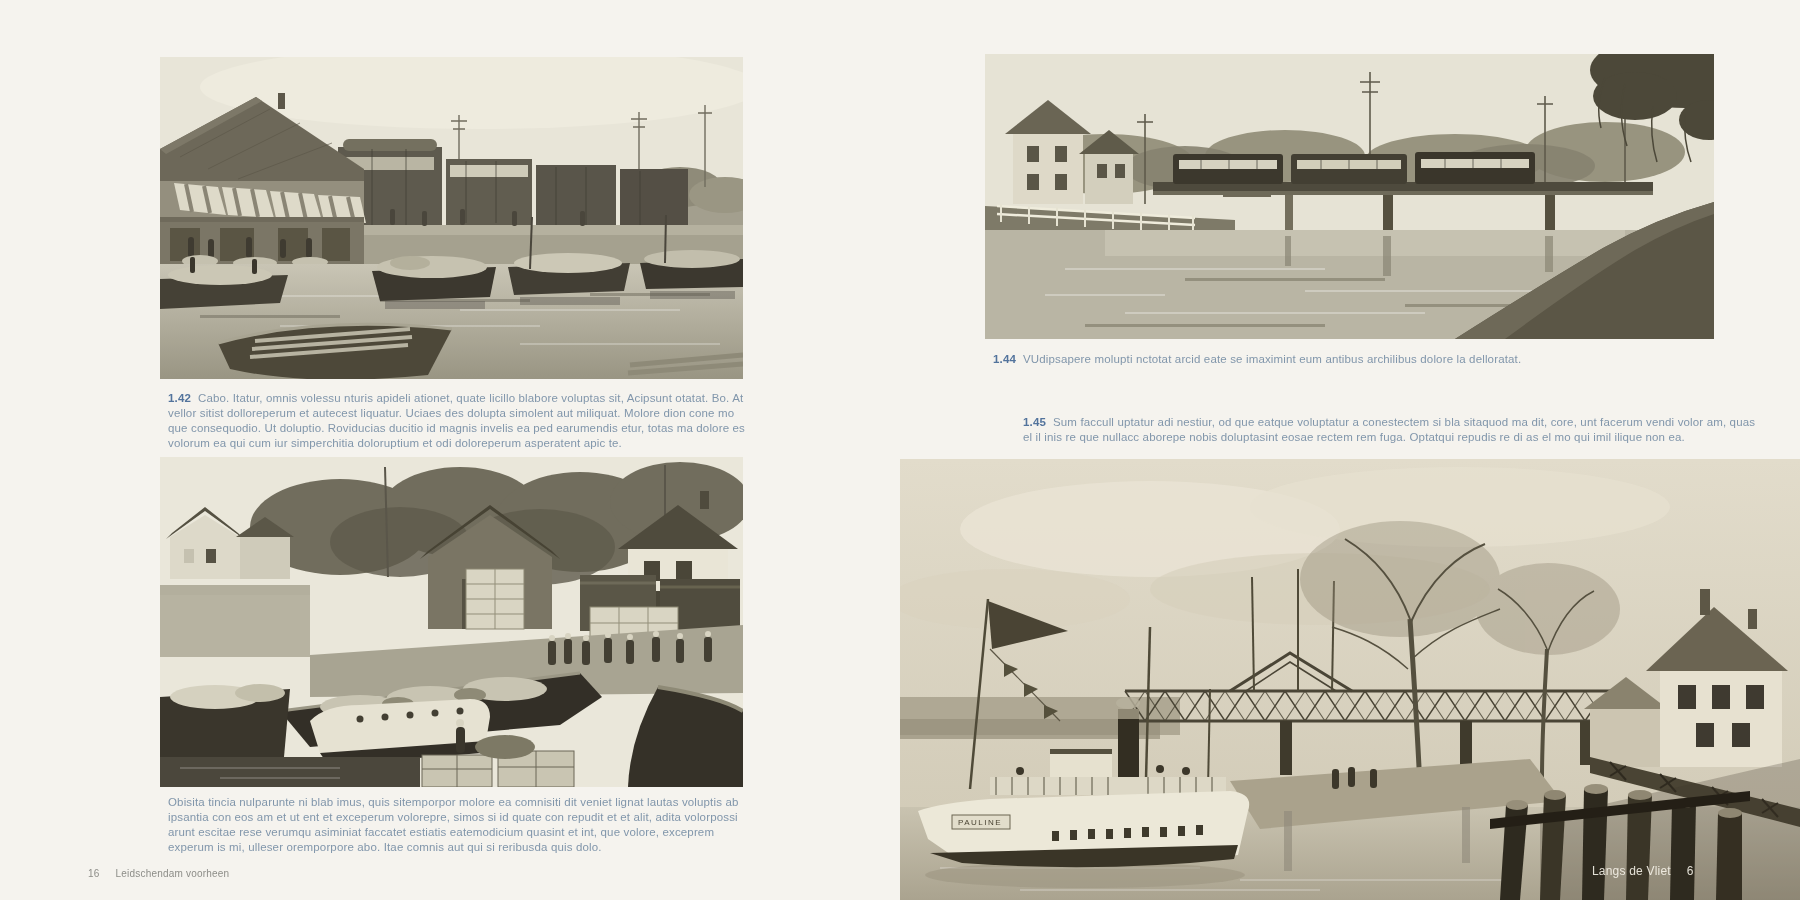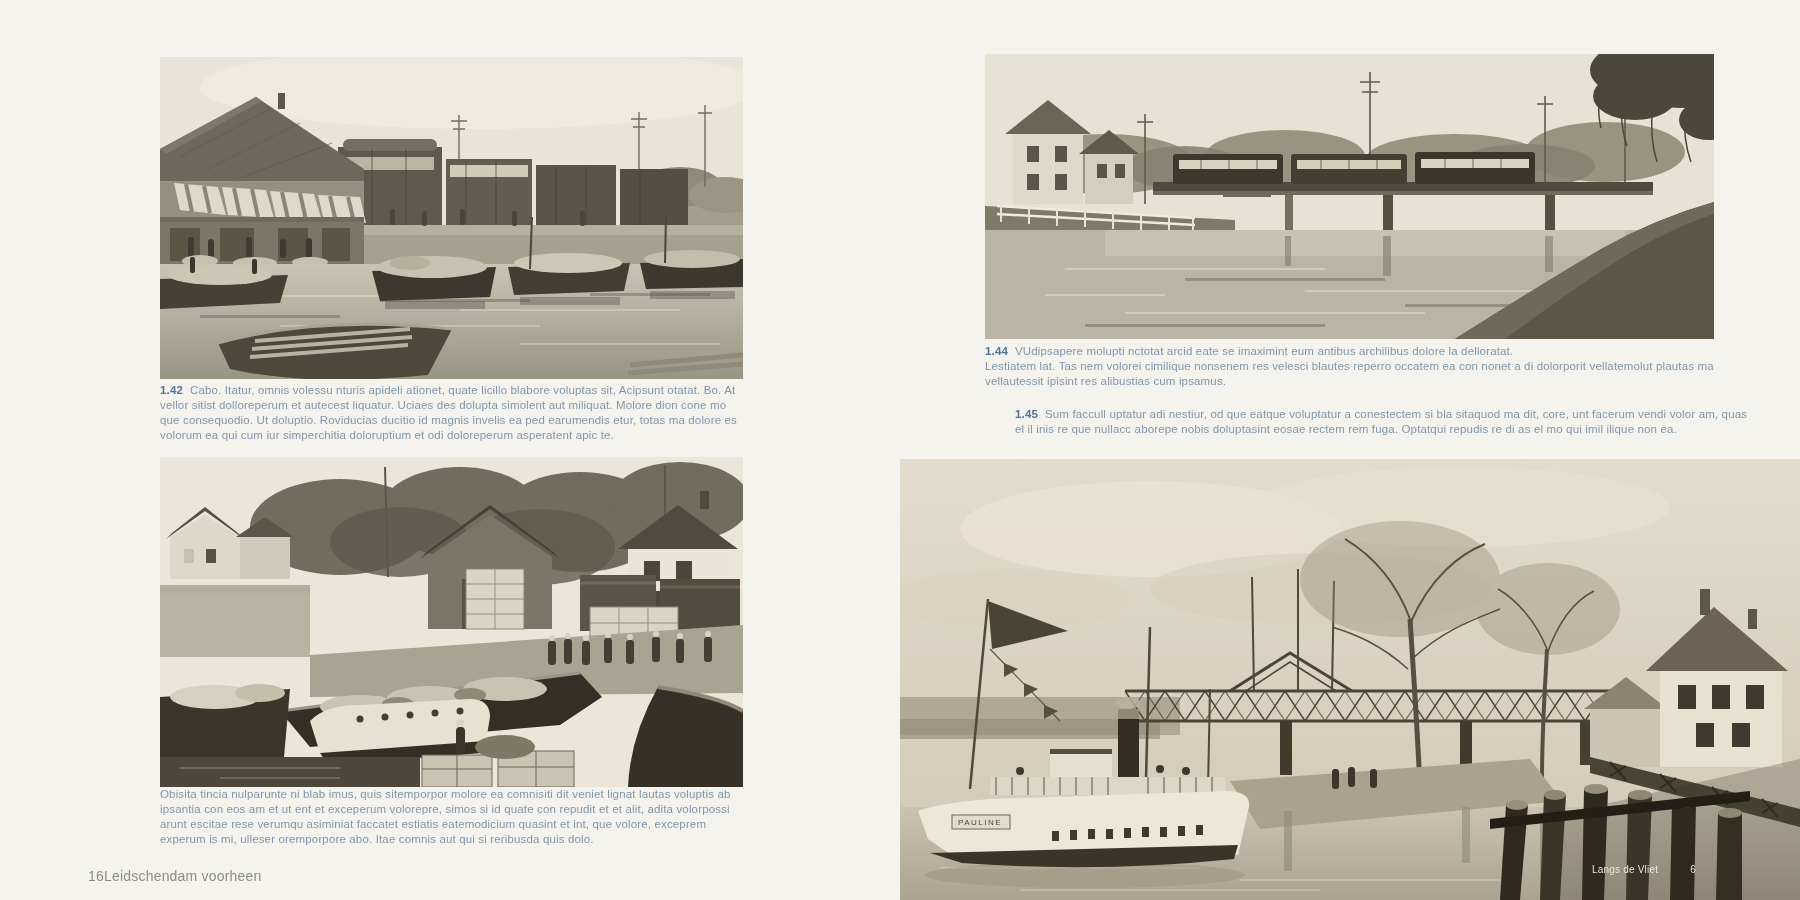--- a/index.html
+++ b/index.html
@@ -3,33 +3,33 @@
 <meta charset="utf-8">
 <style>
   html,body{margin:0;padding:0;background:#f5f3ee;}
   .spread{
     position:relative;width:1800px;height:900px;background:#f5f3ee;
     overflow:hidden;font-family:"Liberation Sans", sans-serif;
   }
   .photo{position:absolute;overflow:hidden;background:#fef9c3;}
   .photo svg{display:block;width:100%;height:100%;}
   .caption{
-    position:absolute;margin:0;font-size:11.5px;line-height:15px;
+    position:absolute;margin:8px;font-size:11.5px;line-height:15px;
     color:#8196ab;letter-spacing:0.15px;
   }
   .caption b{color:#52739c;font-weight:bold;margin-right:7px;}
   .cap-first{display:block;}
   .cap-rest{display:block;}
   .footer-left{
-    position:absolute;left:88px;top:868px;display:flex;
-    font-size:14px;color:#8d8d88;letter-spacing:0.2px;text-align:right;
+    position:absolute;left:88px;top:868px;display:flex;gap:16px;
+    font-size:10px;color:#8d8d88;letter-spacing:0.2px;text-align:right;
   }
   .footer-right{
-    position:absolute;left:1592px;top:864px;display:flex;gap:32px;
-    font-size:10px;color:rgba(246,243,233,0.9);letter-spacing:0.2px;z-index:5;
+    position:absolute;left:1592px;top:864px;display:flex;gap:16px;
+    font-size:12px;color:rgba(246,243,233,0.9);letter-spacing:0.2px;z-index:5;
   }
 </style>
 </head>
 <body>
 
 <div class="spread">
 
   <figure class="photo" style="left:160px;top:57px;width:583px;height:322px;margin:0;">
     <svg viewBox="0 0 583 322" preserveAspectRatio="none">
       <defs>
@@ -402,21 +402,20 @@
         <path d="M640,30 q-8,32 2,62"></path>
           <path d="M668,52 q-4,30 4,56"></path>
         <path d="M700,60 q-2,26 6,48"></path>
           <path d="M620,24 q-10,26 -4,50"></path>
       </g>
     </svg>
   </figure>
 
   <p class="caption" style="left:985px;top:344px;width:738px;">
     <span class="cap-first"><b>1.44</b><span>VUdipsapere molupti nctotat arcid eate se imaximint eum antibus archilibus dolore la delloratat.</span></span>
-    <span class="cap-rest">Lestiatem lat. Tas nem volorei cimilique nonsenem res velesci blautes reperro occatem ea con nonet a di dolorporit vellatemolut plautas ma vellautessit ipisint res alibustias cum ipsamus.</span>
   </p>
 
   <p class="caption" style="left:1015px;top:407px;width:738px;"><b>1.45</b><span>Sum faccull uptatur adi nestiur, od que eatque voluptatur a conestectem si bla sitaquod ma dit, core, unt facerum vendi volor am, quas el il inis re que nullacc aborepe nobis doluptasint eosae rectem rem fuga. Optatqui repudis re di as el mo qui imil ilique non ea.</span></p>
 
   <figure class="photo" style="left:900px;top:459px;width:900px;height:441px;margin:0;">
     <svg viewBox="0 0 900 441" preserveAspectRatio="none">
       <defs>
         <linearGradient id="sky4" x1="0" y1="0" x2="0" y2="1">
           <stop offset="0" stop-color="#e2dccb"></stop>
             <stop offset="1" stop-color="#cfc8b4"></stop>

